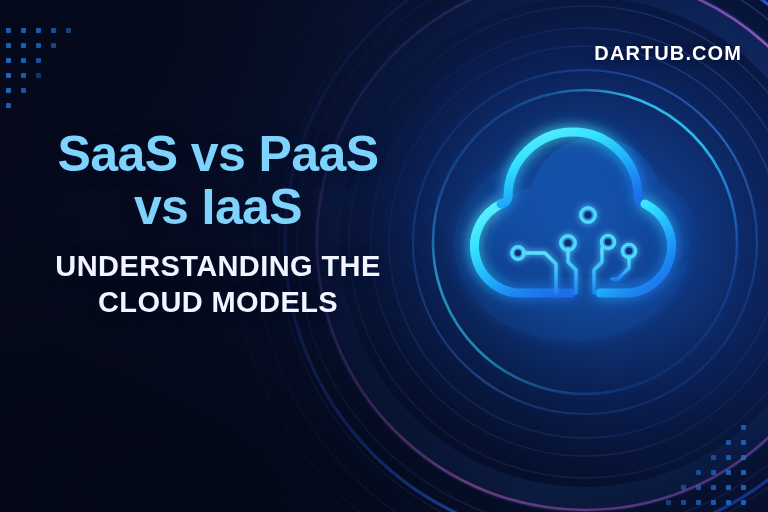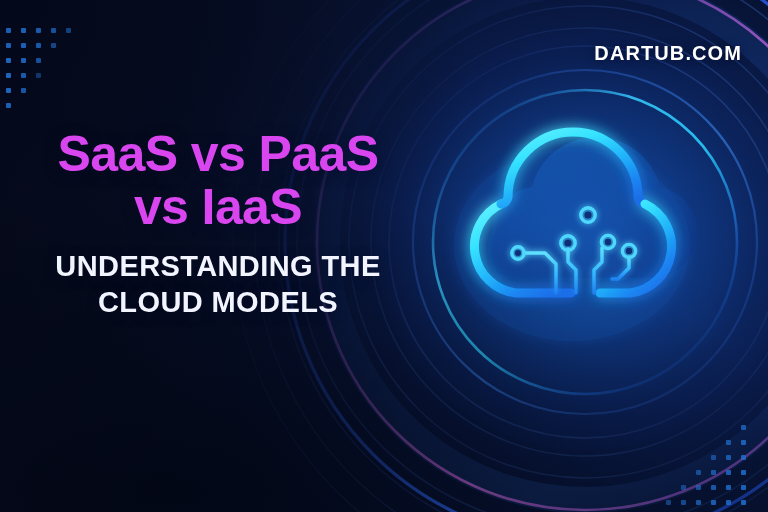--- a/index.html
+++ b/index.html
@@ -73,21 +73,21 @@
   .text-block {
     position: absolute;
     left: 0;
     top: 128px;
     width: 436px;
     text-align: center;
     z-index: 6;
   }
   .headline {
     margin: 0;
-    color: #d946ef;
+    color: #7dd3fc;
     font-size: 50px;
     line-height: 1.06;
     font-weight: 700;
     letter-spacing: -0.6px;
     white-space: pre-line;
     text-shadow: 0 2px 14px rgba(0,10,40,0.55);
   }
   .subhead {
     margin: 14px 0 16px 0;
     color: #f2f5ff;

